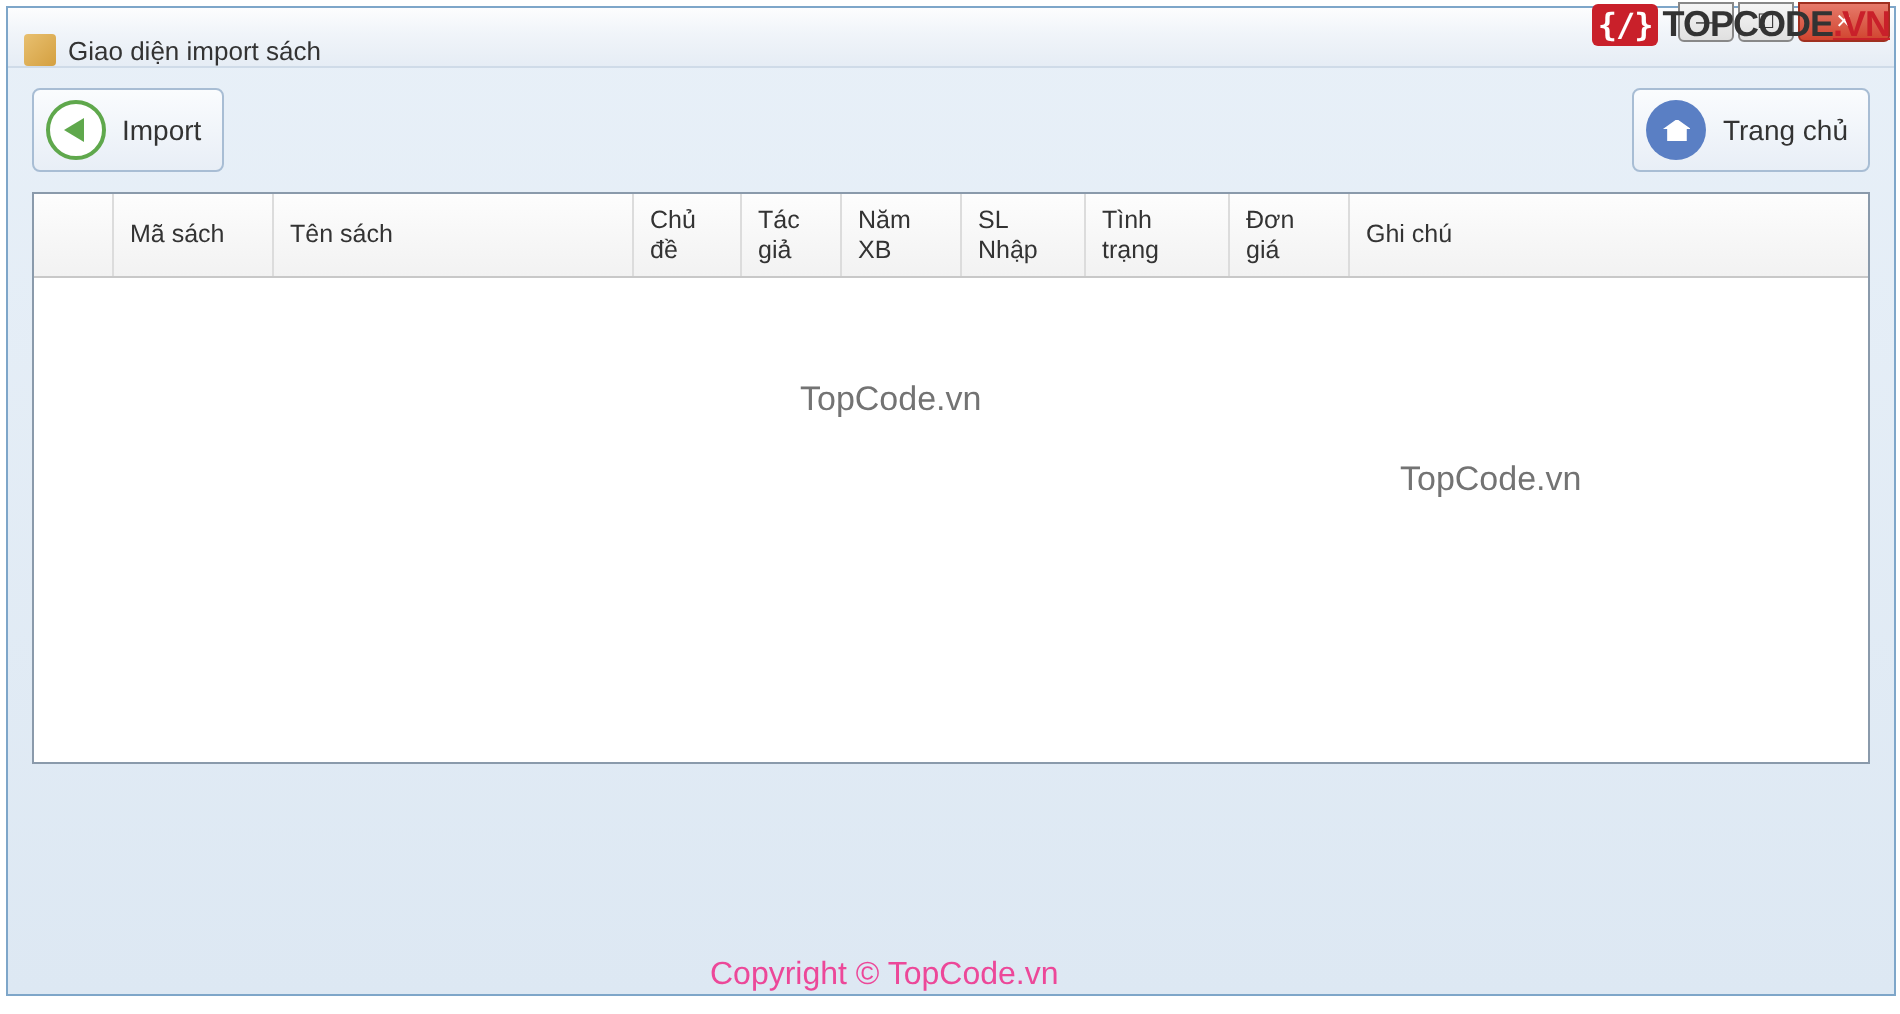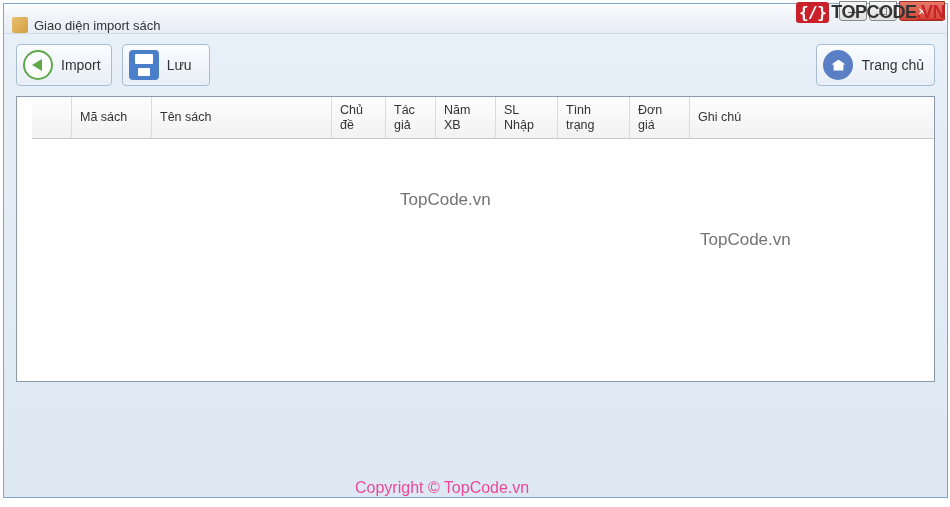--- a/index.html
+++ b/index.html
@@ -126,21 +126,20 @@
   clip-path: polygon(50% 0,100% 45%,85% 45%,85% 100%,15% 100%,15% 45%,0 45%);
 }
 .spacer { flex:1; }
 .grid-wrap {
   margin: 0 12px 12px 12px;
   background:#fff;
   border:1px solid #8a9aab;
   height: 286px;
   position:relative;
   overflow:hidden;
-  padding-left:15px;
 }
 .grid-header {
   display:flex;
   background:linear-gradient(#fdfdfd,#f2f2f2);
   border-bottom:1px solid #c8c8c8;
   height:42px;
 }
 .col {
   border-right:1px solid #dcdcdc;
   padding:6px 8px;
@@ -180,24 +179,20 @@
       <div class="win-btn">—</div>
       <div class="win-btn">☐</div>
       <div class="win-btn close">✕</div>
     </div>
   </div>
 
   <div class="toolbar">
     <div class="tool-btn">
       <span class="icon-circle icon-import"></span>
       <span>Import</span>
-    </div>
-    <div class="tool-btn">
-      <span class="icon-save"></span>
-      <span>Lưu</span>
     </div>
     <div class="spacer"></div>
     <div class="tool-btn" style="min-width:110px">
       <span class="icon-circle icon-home"></span>
       <span>Trang chủ</span>
     </div>
   </div>
 
   <div class="grid-wrap">
     <div class="grid-header">

